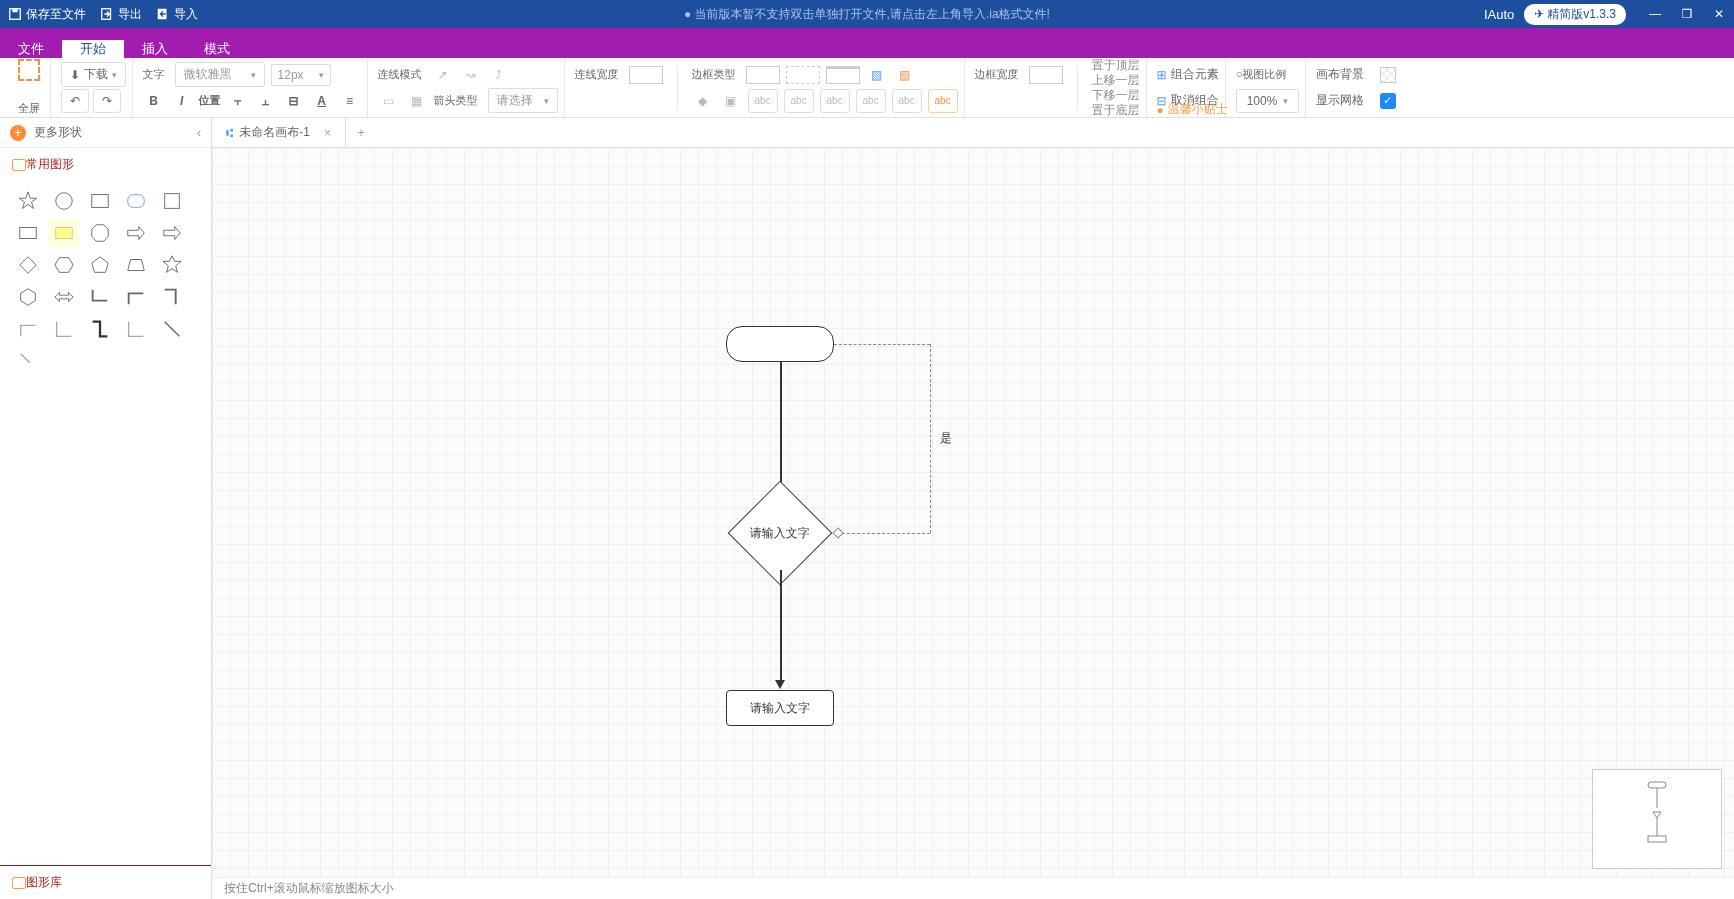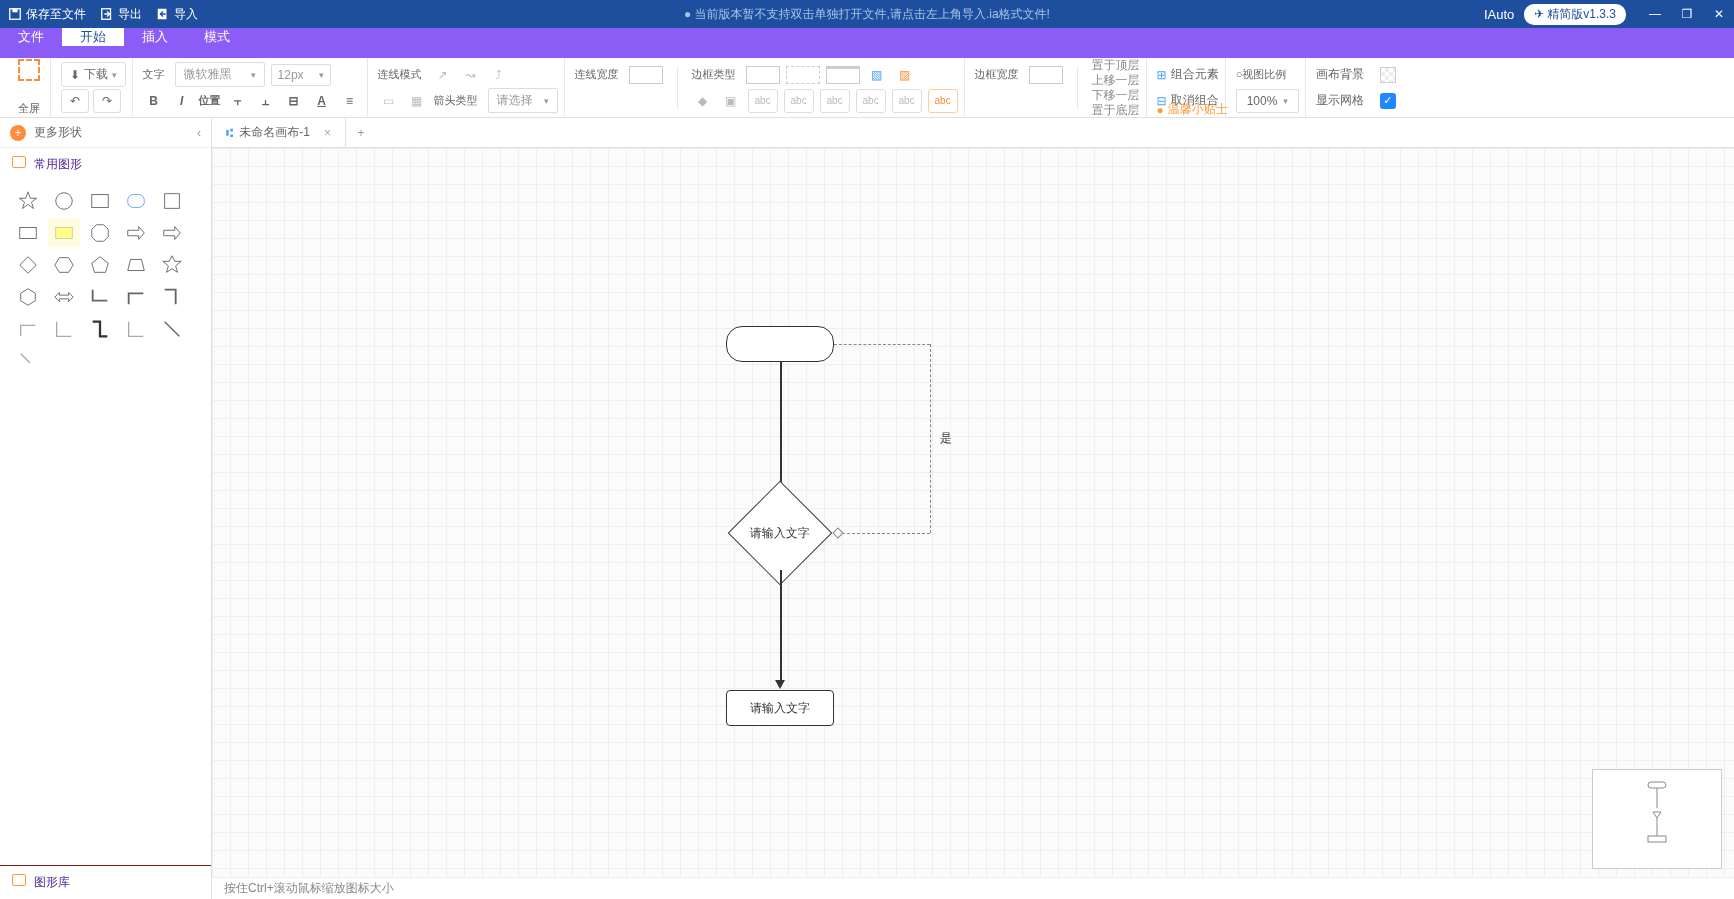--- a/index.html
+++ b/index.html
@@ -6,21 +6,21 @@
 body{width:1734px;height:899px;overflow:hidden;background:#fff;position:relative}
 .titlebar{height:28px;background:#1e4f9e;color:#fff;display:flex;align-items:center;padding:13px 8px;position:relative}
 .titlebar-left{display:flex;gap:14px;align-items:center}
 .tb-btn{display:flex;align-items:center;gap:4px;cursor:pointer;font-size:12px;color:#fff}
 .tb-icon{width:14px;height:14px;display:inline-flex;align-items:center;justify-content:center}
 .titlebar-center{position:absolute;left:50%;transform:translateX(-50%);color:#a8c2e8;font-size:12px}
 .titlebar-right{margin-left:auto;display:flex;align-items:center;gap:10px}
 .win-controls{display:flex;gap:18px;margin-left:12px}
 .win-ctl{width:14px;height:14px;cursor:pointer;display:flex;align-items:center;justify-content:center;color:#fff}
 .version-badge{background:#fff;color:#1e4f9e;border-radius:10px;padding:2px 10px;font-size:11px;display:flex;align-items:center;gap:3px}
-.menubar{height:30px;background:#8b5cf6;display:flex;align-items:flex-start}
+.menubar{height:30px;background:#a21caf;display:flex;align-items:flex-end}
 .menu-item{padding:0 18px;display:flex;align-items:center;color:#fff;cursor:pointer;font-size:13px}
 .menu-item.active{background:#fff;color:#1e4f9e}
 .ribbon{height:60px;background:#fff;border-bottom:1px solid #e0e0e0;display:flex;align-items:center;padding:0 8px;gap:4px}
 .ribbon-group{display:flex;flex-direction:column;justify-content:center;height:100%;padding:0 6px;border-right:1px solid #e8e8e8}
 .ribbon-group.no-border{border-right:none}
 .rg-row{display:flex;align-items:center;gap:6px;height:26px}
 .rg-label{font-size:11px;color:#666;margin-right:4px}
 .fullscreen-btn{display:flex;flex-direction:column;align-items:flex-start;gap:20px;cursor:pointer;color:#ff8c3a;padding:4px}
 .fullscreen-icon{width:22px;height:22px;border:2px dashed #ff8c3a;position:relative}
 .download-btn{border:1px solid #ddd;padding:3px 8px;border-radius:3px;display:flex;align-items:center;gap:4px;cursor:pointer;color:#666}
@@ -38,21 +38,21 @@
 .group-btn{display:flex;align-items:center;gap:4px;font-size:12px;color:#666;cursor:pointer}
 .warm-tip{display:flex;align-items:center;gap:4px;color:#ff9a3a;font-size:12px;cursor:pointer}
 .zoom-box{border:1px solid #ddd;padding:4px 10px;display:flex;align-items:center;gap:6px;color:#666;border-radius:2px}
 .bg-btn{display:flex;align-items:center;gap:16px;color:#666;cursor:pointer}
 .grid-check{width:16px;height:16px;background:#1e88ff;border-radius:3px;display:flex;align-items:center;justify-content:center;color:#fff;font-size:11px}
 .workspace{position:absolute;top:118px;bottom:0;left:0;right:0;display:flex}
 .sidebar{width:212px;background:#fff;border-right:1px solid #e0e0e0;display:flex;flex-direction:column}
 .sb-header{height:30px;display:flex;align-items:center;padding:0 10px;border-bottom:1px solid #f0f0f0;gap:8px;color:#666}
 .sb-add{width:16px;height:16px;border-radius:50%;background:#ff8c3a;color:#fff;display:flex;align-items:center;justify-content:center;font-size:12px}
 .sb-collapse{margin-left:auto;color:#999;cursor:pointer}
-.sb-section{padding:8px 12px;display:flex;gap:8px;color:#4c1d95;cursor:pointer}
+.sb-section{padding:8px 12px;display:flex;align-items:center;color:#b91c1c;cursor:pointer}
 .folder-icon{width:14px;height:12px;border:1.5px solid #ff9a3a;border-radius:2px;position:relative}
 .shapes-grid{padding:6px 12px;display:grid;grid-template-columns:repeat(5,32px);gap:4px}
 .shape-cell{width:32px;height:28px;display:flex;align-items:center;justify-content:center;cursor:pointer}
 .shape-cell svg{width:24px;height:22px}
 .shape-cell.hl{background:#fffde0}
 .canvas-area{flex:1;position:relative;overflow:hidden}
 .tab-strip{height:30px;background:#fff;border-bottom:1px solid #e0e0e0;display:flex;align-items:stretch}
 .tab{padding:0 14px;display:flex;align-items:center;gap:6px;border-right:1px solid #e0e0e0;background:#fff;cursor:pointer;color:#666;max-width:260px}
 .tab-icon{color:#4a9eff}
 .tab-close{color:#aaa;margin-left:8px}

